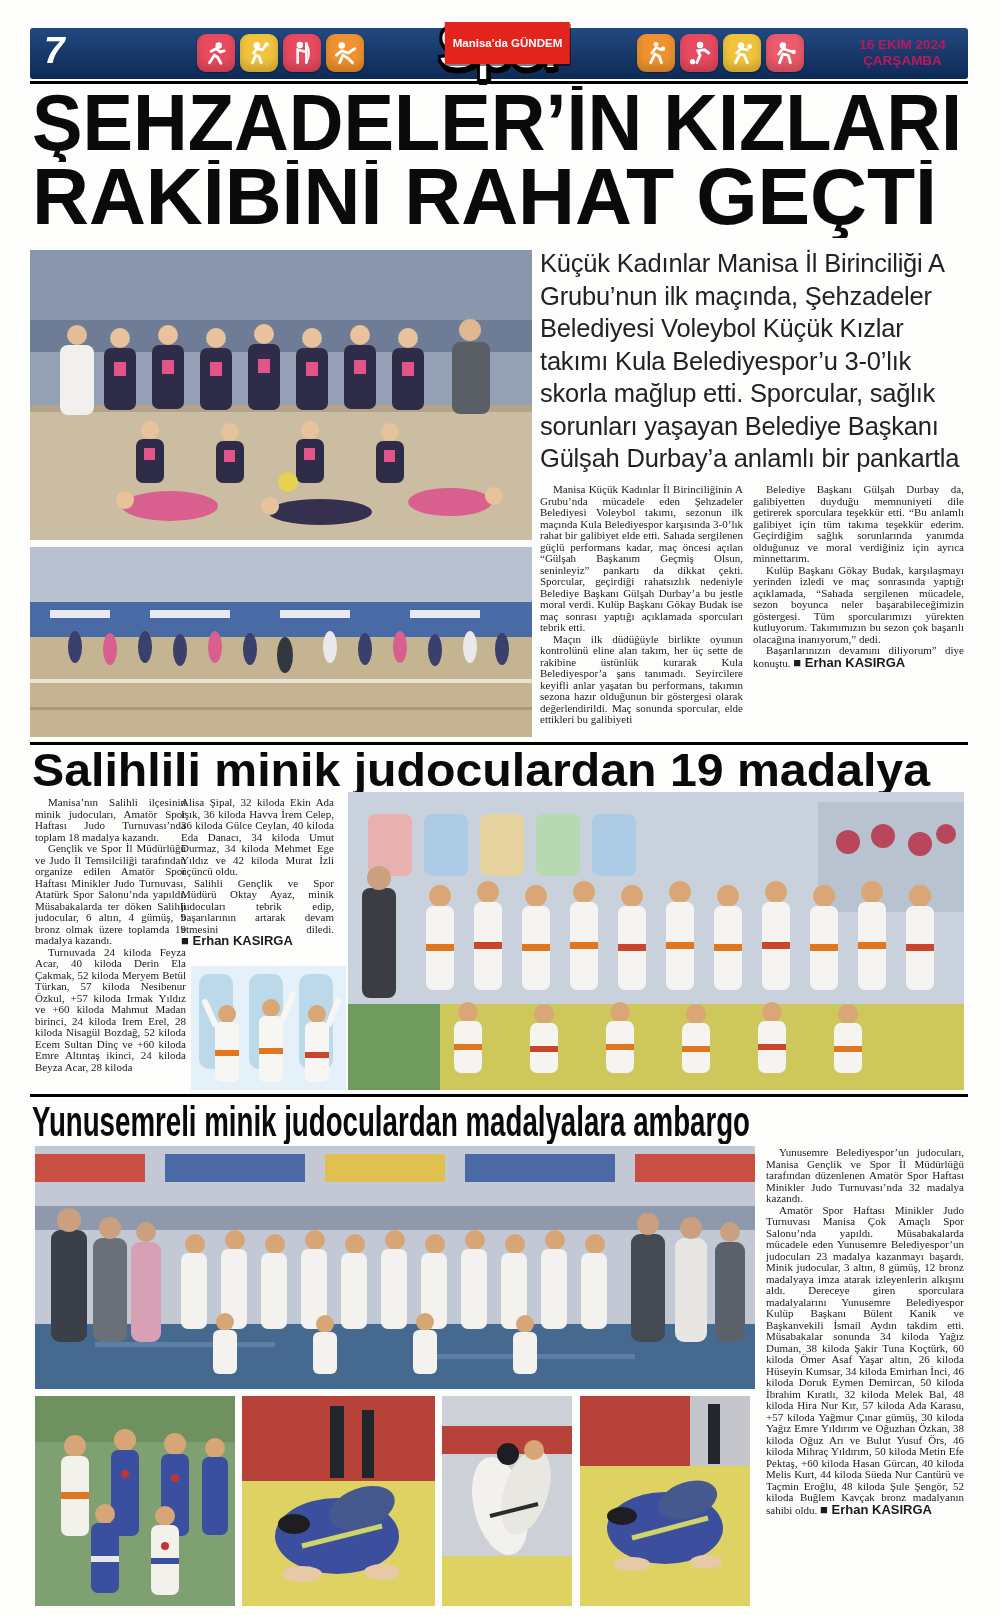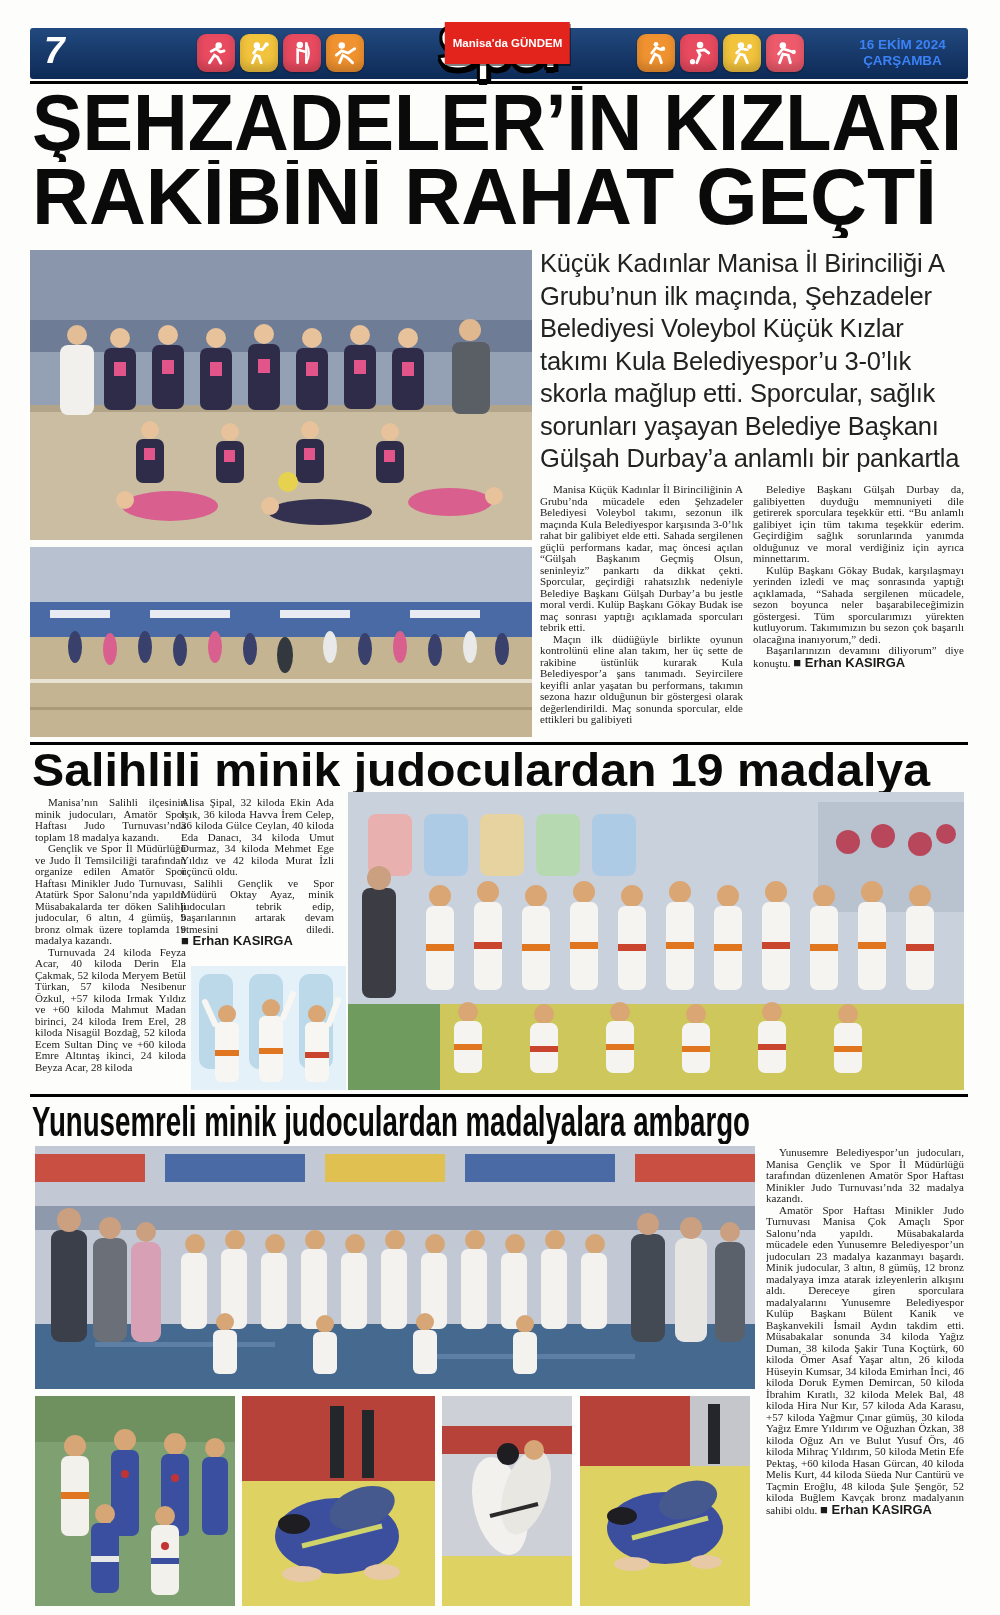--- a/index.html
+++ b/index.html
@@ -16,21 +16,21 @@
   .badge{width:38px;height:38px;border-radius:9px;display:flex;align-items:center;justify-content:center;
          box-shadow:inset 0 -6px 8px rgba(0,0,0,.18), 0 1px 2px rgba(0,0,0,.35);}
   .badge svg{width:26px;height:26px;}
   .logo{position:absolute;left:500px;top:18px;transform:translateX(-50%);z-index:2;
         font-family:"Liberation Sans",sans-serif;font-weight:900;font-size:60px;line-height:60px;
         color:#fff;letter-spacing:-3px;-webkit-text-stroke:2px #000;
         text-shadow:4px 4px 0 #000,-2px 2px 0 #000,2px -2px 0 #000,-2px -2px 0 #000,0 5px 0 #000;}
   .masthead-label{position:absolute;left:498px;top:22px;transform:translateX(-52%);z-index:3;
         background:#e3241d;color:#fff;font-family:"Liberation Sans",sans-serif;font-weight:700;
         font-size:11.5px;padding:15px 8px;white-space:nowrap;box-shadow:1px 2px 0 rgba(0,0,0,.5);margin-left:12px;}
-  .dateblock{position:absolute;left:845px;top:37px;width:115px;text-align:center;color:#3b82f6;
+  .dateblock{position:absolute;left:845px;top:37px;width:115px;text-align:center;color:#be185d;
         font-family:"Liberation Sans",sans-serif;font-weight:700;font-size:13.5px;line-height:16px;}
   .rule{position:absolute;left:30px;width:938px;height:3px;background:#000;}
   .rule-header{top:81px;}
   .rule-s2{top:742px;}
   .rule-s3{top:1094px;}
   
   .headline-svg{position:absolute;left:30px;}
   .headline-svg text{font-family:"Liberation Sans",sans-serif;font-weight:700;fill:#0a0a0a;}
   
   .photo{position:absolute;overflow:hidden;background:#b9bec8;}

